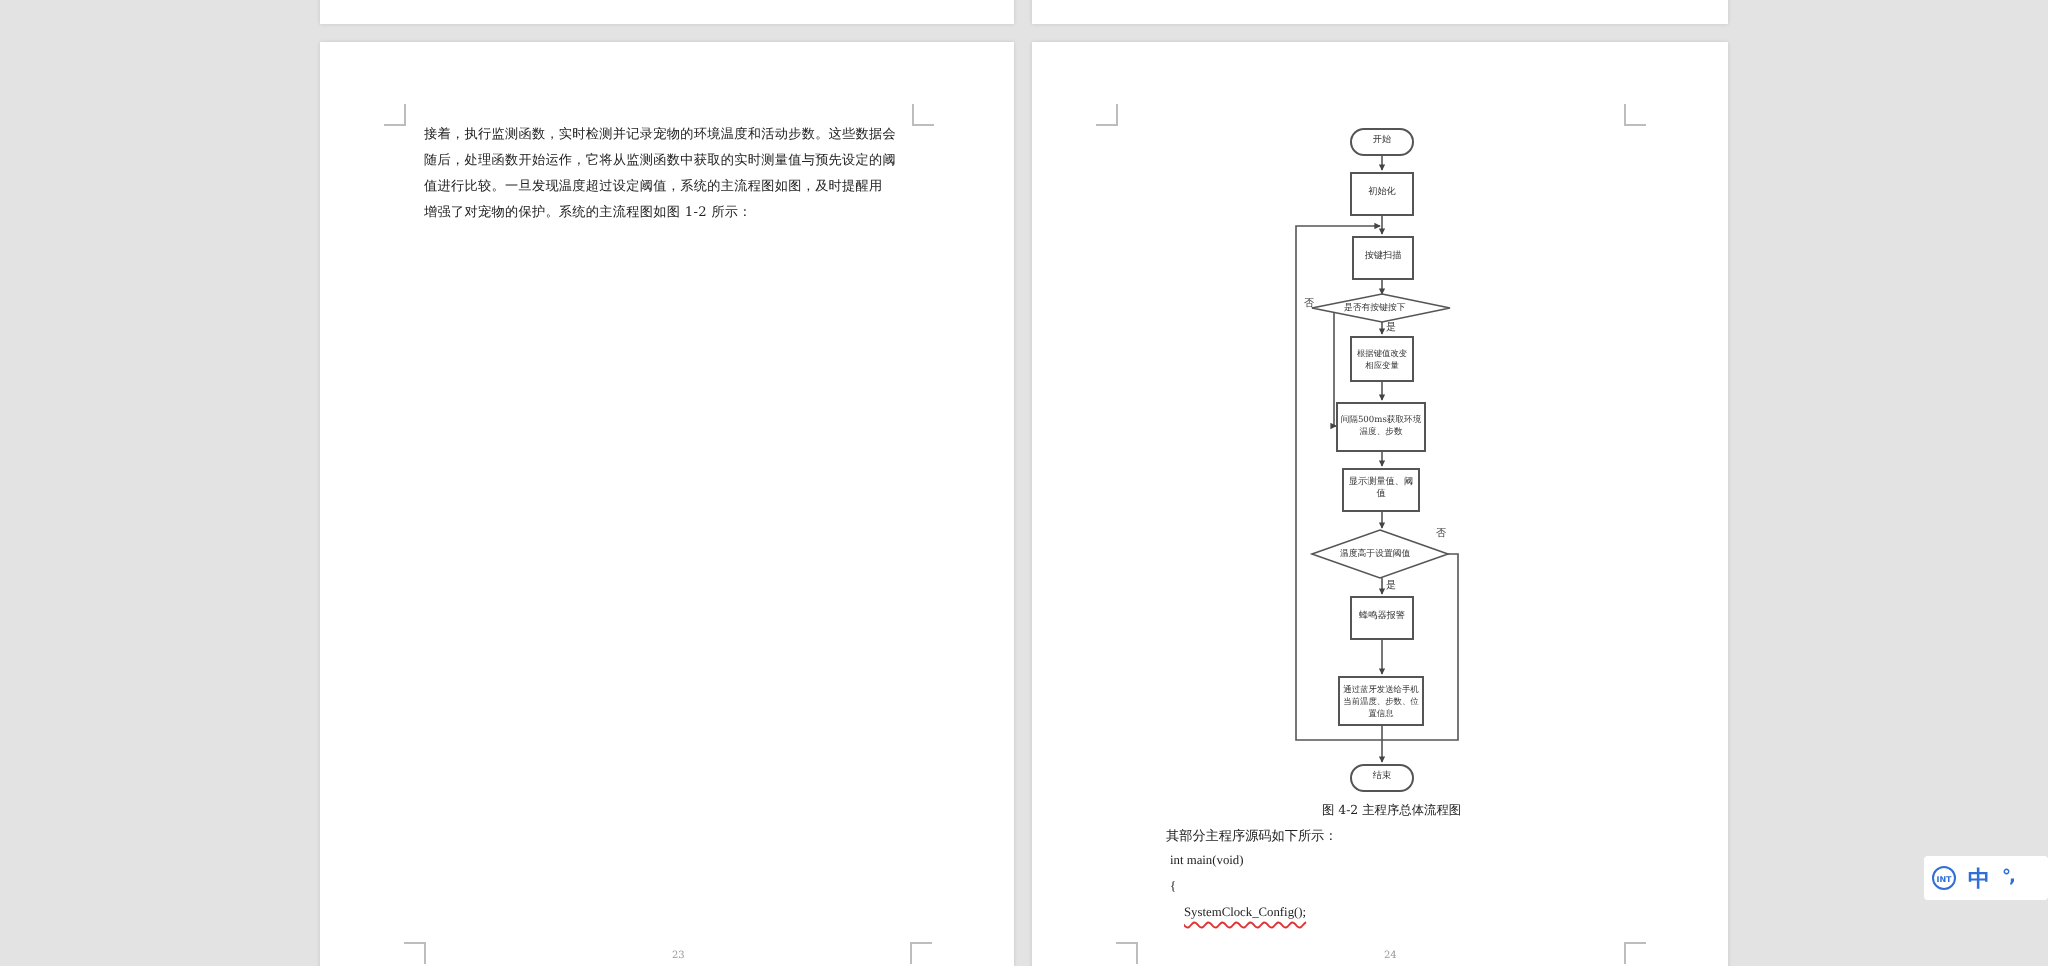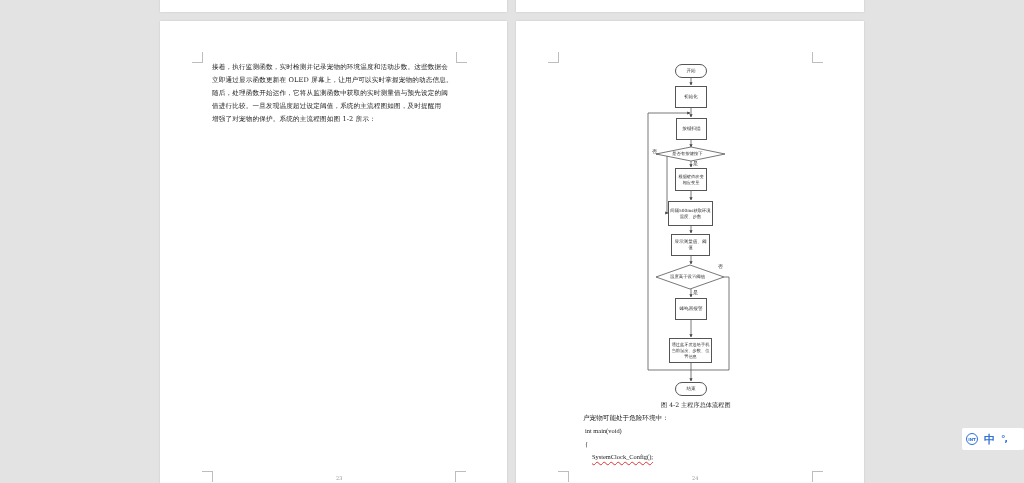--- a/index.html
+++ b/index.html
@@ -48,21 +48,20 @@
 <div class="page" style="left:160px; top:21px; width:347px; height:480px;">
   <div class="corner" style="left:32px; top:31px; border-right-width:1px; border-bottom-width:1px;"></div>
   <div class="corner" style="left:296px; top:31px; border-left-width:1px; border-bottom-width:1px;"></div>
   <div class="corner" style="left:42px; top:450px; border-right-width:1px; border-top-width:1px;"></div>
   <div class="corner" style="left:295px; top:450px; border-left-width:1px; border-top-width:1px;"></div>
   <div class="pnum" style="left:176px; top:454px;">23</div>
 </div>
 
 <div class="body-text">
   <div>接着，执行监测函数，实时检测并记录宠物的环境温度和活动步数。这些数据会</div>
-  <div>立即通过显示函数更新在 OLED 屏幕上，让用户可以实时掌握宠物的动态信息。</div>
   <div>随后，处理函数开始运作，它将从监测函数中获取的实时测量值与预先设定的阈</div>
   <div>值进行比较。一旦发现温度超过设定阈值，系统的主流程图如图，及时提醒用</div>
   <div>增强了对宠物的保护。系统的主流程图如图 1-2 所示：</div>
 </div>
 
 <div class="page" style="left:516px; top:21px; width:348px; height:480px;">
   <div class="corner" style="left:32px; top:31px; border-right-width:1px; border-bottom-width:1px;"></div>
   <div class="corner" style="left:296px; top:31px; border-left-width:1px; border-bottom-width:1px;"></div>
   <div class="corner" style="left:42px; top:450px; border-right-width:1px; border-top-width:1px;"></div>
   <div class="corner" style="left:296px; top:450px; border-left-width:1px; border-top-width:1px;"></div>
@@ -108,21 +107,21 @@
 <div class="fc-node" style="left:668px; top:201px; width:45px; height:25px; font-size:4.3px;">间隔500ms获取环境温度、步数</div>
 <div class="fc-node" style="left:671px; top:234px; width:39px; height:22px;">显示测量值、阈值</div>
 <div class="fc-label" style="left:670px; top:274px; font-size:4.4px;">温度高于设置阈值</div>
 <div class="fc-label" style="left:718px; top:263px;">否</div>
 <div class="fc-label" style="left:693px; top:289px;">是</div>
 <div class="fc-node" style="left:675px; top:298px; width:32px; height:22px;">蜂鸣器报警</div>
 <div class="fc-node" style="left:669px; top:338px; width:43px; height:25px; font-size:4.2px;">通过蓝牙发送给手机当前温度、步数、位置信息</div>
 <div class="fc-node fc-term" style="left:675px; top:382px; width:32px; height:14px;">结束</div>
 
 <div class="caption" style="left:661px; top:401px;">图 4-2   主程序总体流程图</div>
-<div class="caption" style="left:583px; top:414px; font-size:6.6px;">户宠物可能处于危险环境中：</div>
+<div class="caption" style="left:583px; top:414px; font-size:6.6px;">其部分主程序源码如下所示：</div>
 <div class="code" style="left:585px; top:427px;">int main(void)</div>
 <div class="code" style="left:585px; top:440px;">{</div>
 <div class="code squiggle" style="left:592px; top:453px;">SystemClock_Config();</div>
 
 <div class="ime">
   <div class="ime-logo">INT</div>
   <div class="ime-lang">中</div>
   <div class="ime-punct">°,</div>
 </div>
 

